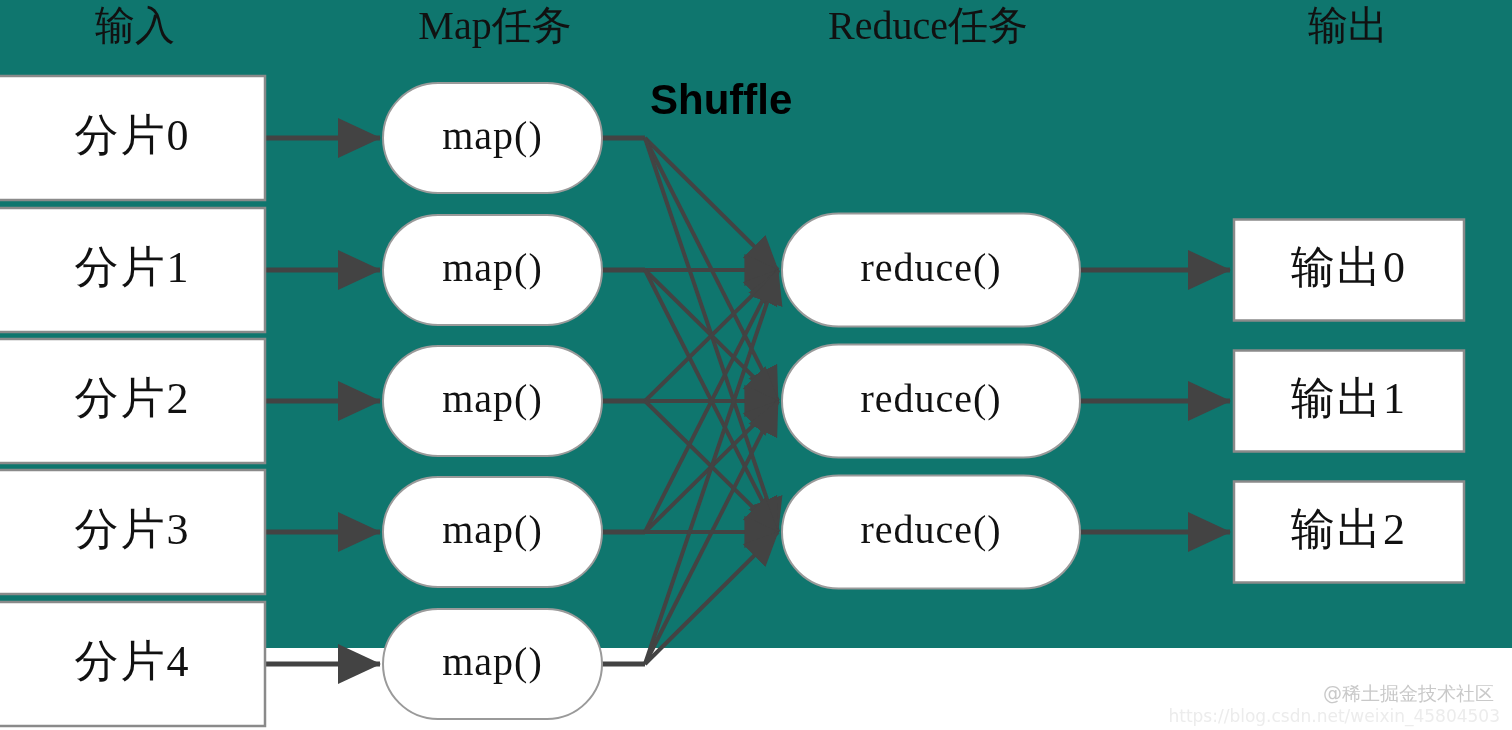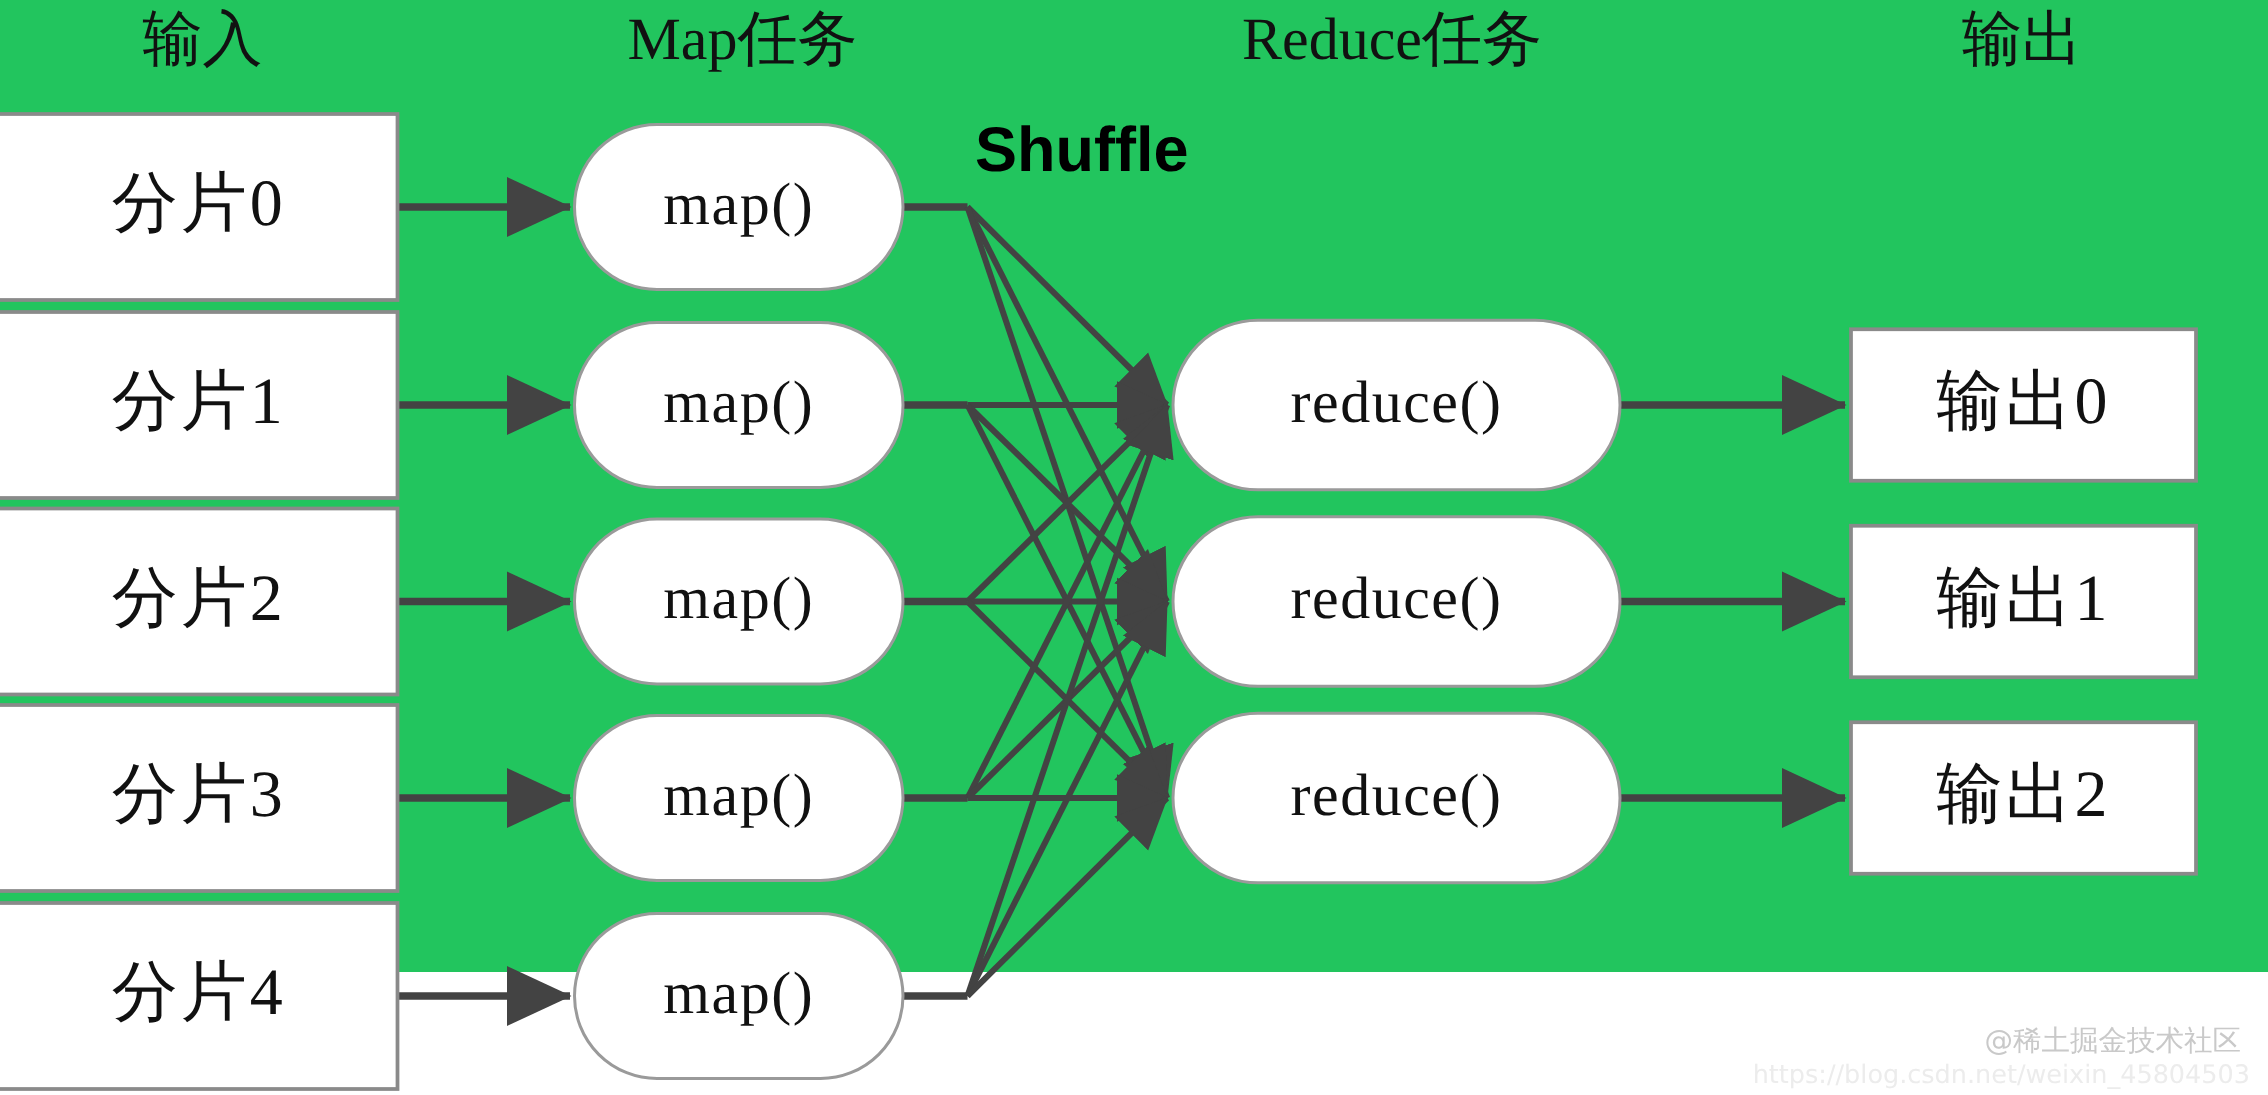--- a/index.html
+++ b/index.html
@@ -1,17 +1,17 @@
 <!DOCTYPE html>
 <html><head>
 <meta charset="utf-8">
 <style>
   html,body{margin:0;padding:0;background:#ffffff;}
   body{width:1512px;height:730px;overflow:hidden;font-family:"Liberation Serif",serif;}
-  #stage{position:relative;width:1512px;height:648px;background:#22c55e;text-decoration:underline;}
+  #stage{position:relative;width:1512px;height:648px;background:#0f766e;text-decoration:underline;}
   svg#diagram{position:absolute;left:0;top:0;width:1512px;height:730px;display:block;}
 
   .col-header{
     font-family:"Liberation Serif",serif;
     font-size:40px;
     fill:#111111;
     text-anchor:middle;
     dominant-baseline:middle;
   }
   .shuffle-label{

